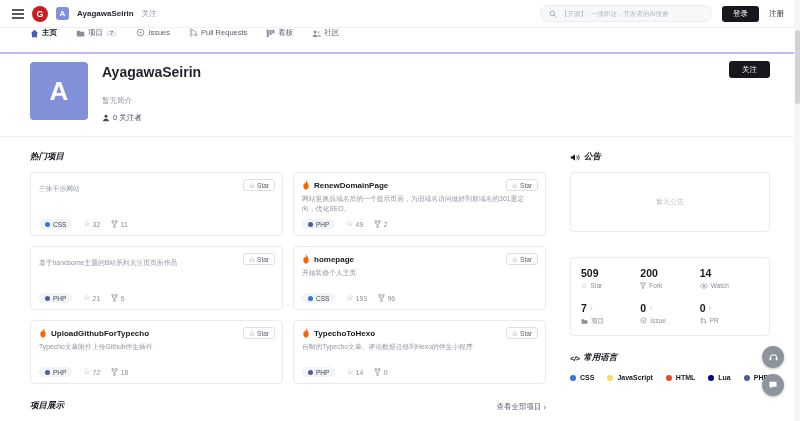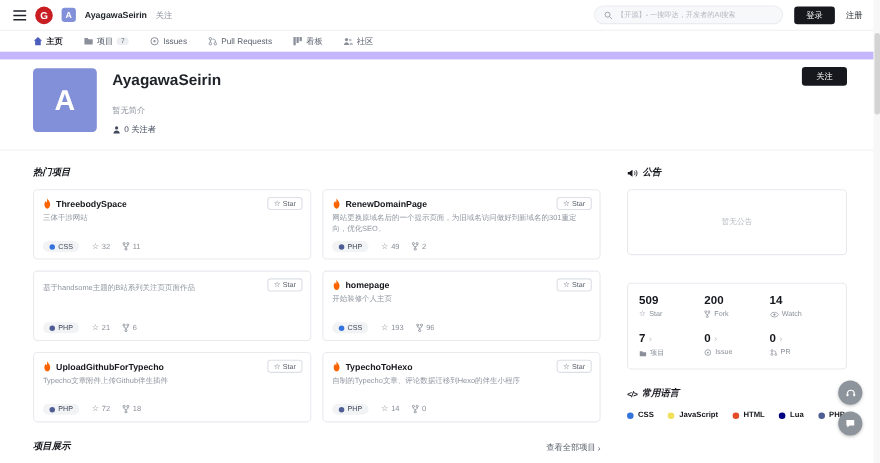--- a/index.html
+++ b/index.html
@@ -19,21 +19,21 @@
   .topbar-user { font-size:8px; font-weight:bold; color:#1f2329; }
   .topbar-page { font-size:7.5px; color:#8a8f99; }
   .topbar-right { margin-left:auto; display:flex; align-items:center; gap:10px; }
   .searchbox { width:172px; height:17px; background:#f7f8fa; border:1px solid #ececf0; border-radius:9px; display:flex; align-items:center; gap:4px; padding:0 8px; }
   .searchbox input { flex:1; border:none; outline:none; background:transparent; font-size:6.5px; color:#40485a; font-family:inherit; }
   .searchbox input::placeholder { color:#b2b7c0; }
   .btn-login { color:#fff; font-size:7.5px; padding:3px 11px; border-radius:3px; cursor:pointer; }
   .btn-register { color:#1f2329; font-size:7.5px; cursor:pointer; }
 
   
-  .mainnav { height:26px; display:flex; align-items:center; gap:19px; padding:0 30px; border-bottom:7px solid #c4b5fd; }
+  .mainnav { height:26px; display:flex; align-items:flex-start; gap:19px; padding:0 30px; border-bottom:2px solid #c4b5fd; }
   .nav-item { display:flex; align-items:center; gap:3px; font-size:7.5px; color:#595f6b; cursor:pointer; }
   .nav-item.active { color:#16181d; font-weight:bold; }
   .nav-badge { background:#eceef1; color:#595f6b; font-size:6px; padding:0.5px 4px; border-radius:7px; font-weight:normal; }
 
   
   .profile { position:relative; display:flex; gap:14px; padding:8px 30px 13px; border-bottom:1px solid #f0f1f3; }
   .avatar-lg { width:58px; height:58px; border-radius:4px; color:#fff; font-size:26px; font-weight:600; display:flex; align-items:center; justify-content:center; flex:0 0 auto; }
   .profile-name { font-size:14px; font-weight:bold; margin-top:2px; }
   .profile-bio { font-size:7.5px; color:#9096a0; margin-top:16px; }
   .profile-followers { display:flex; align-items:center; gap:3px; font-size:7.5px; color:#40485a; margin-top:7px;text-align:right; }
@@ -194,28 +194,20 @@
   <div class="content">
 
     <div class="main-col">
       <div class="section-head">
         <span>热门项目</span>
       </div>
 
       <div class="cards">
 
         <div class="card">
-          <div class="card-title-row">
-            <span style="display:flex;">
-              <svg width="8" height="10" viewBox="0 0 12 14">
-                  <path d="M6 0c1 3 4 4.5 4 8.5C10 11.5 8.2 14 6 14S2 11.5 2 8.5C2 6 3.2 4.8 4 3.5c.3 1 .8 1.7 1.5 2C5.8 4 5.6 2 6 0z" fill="#fa6400"></path>
-                </svg>
-            </span>
-            <span class="card-name">ThreebodySpace</span>
-          </div>
           <span class="btn-star">
             <span class="glyph">☆</span>
             <span>Star</span>
           </span>
           <div class="card-desc">三体干涉网站</div>
           <div class="card-foot">
             <span class="lang-pill">
               <span class="lang-dot" style="background-color: rgb(53, 115, 220);"></span>
               <span>CSS</span>
             </span>

